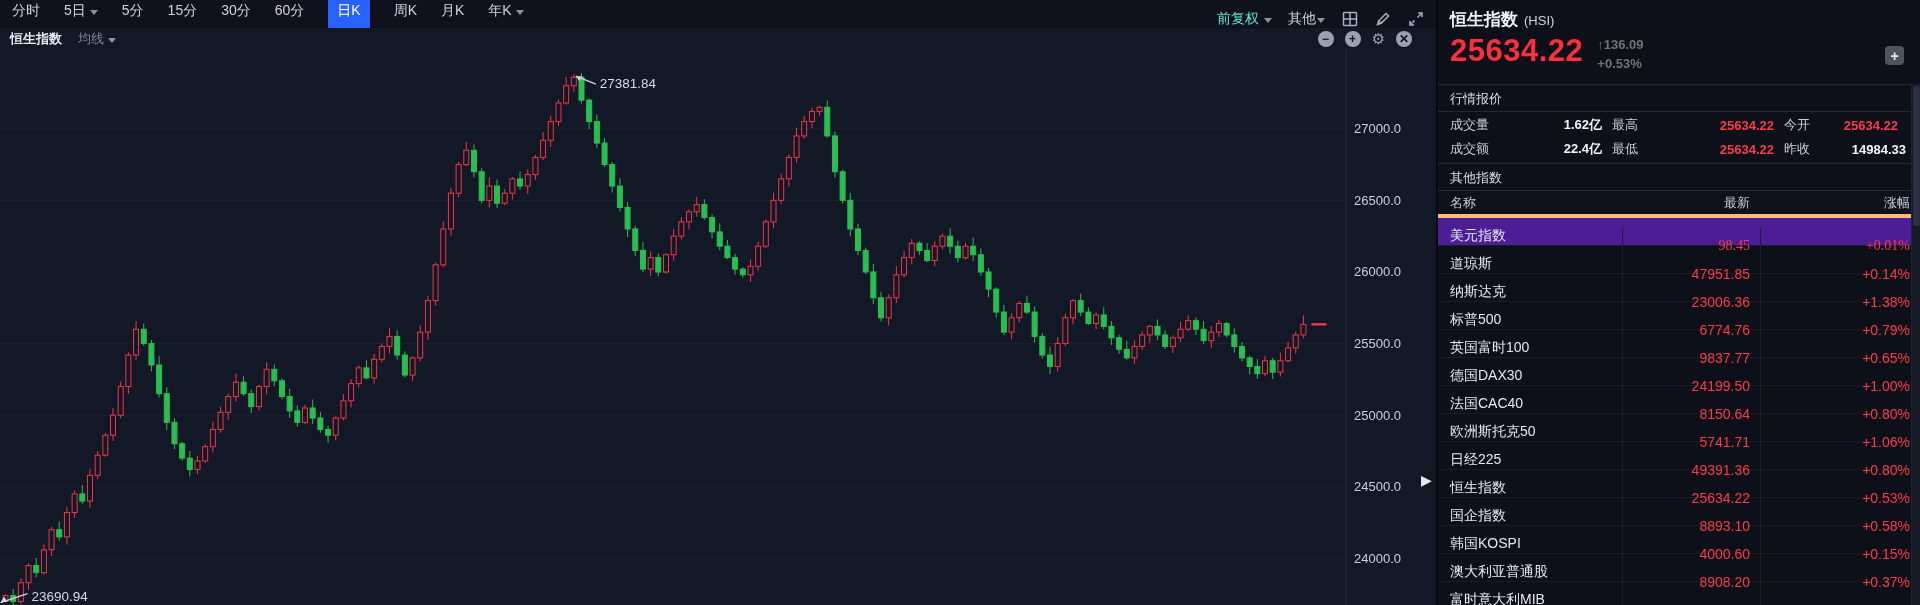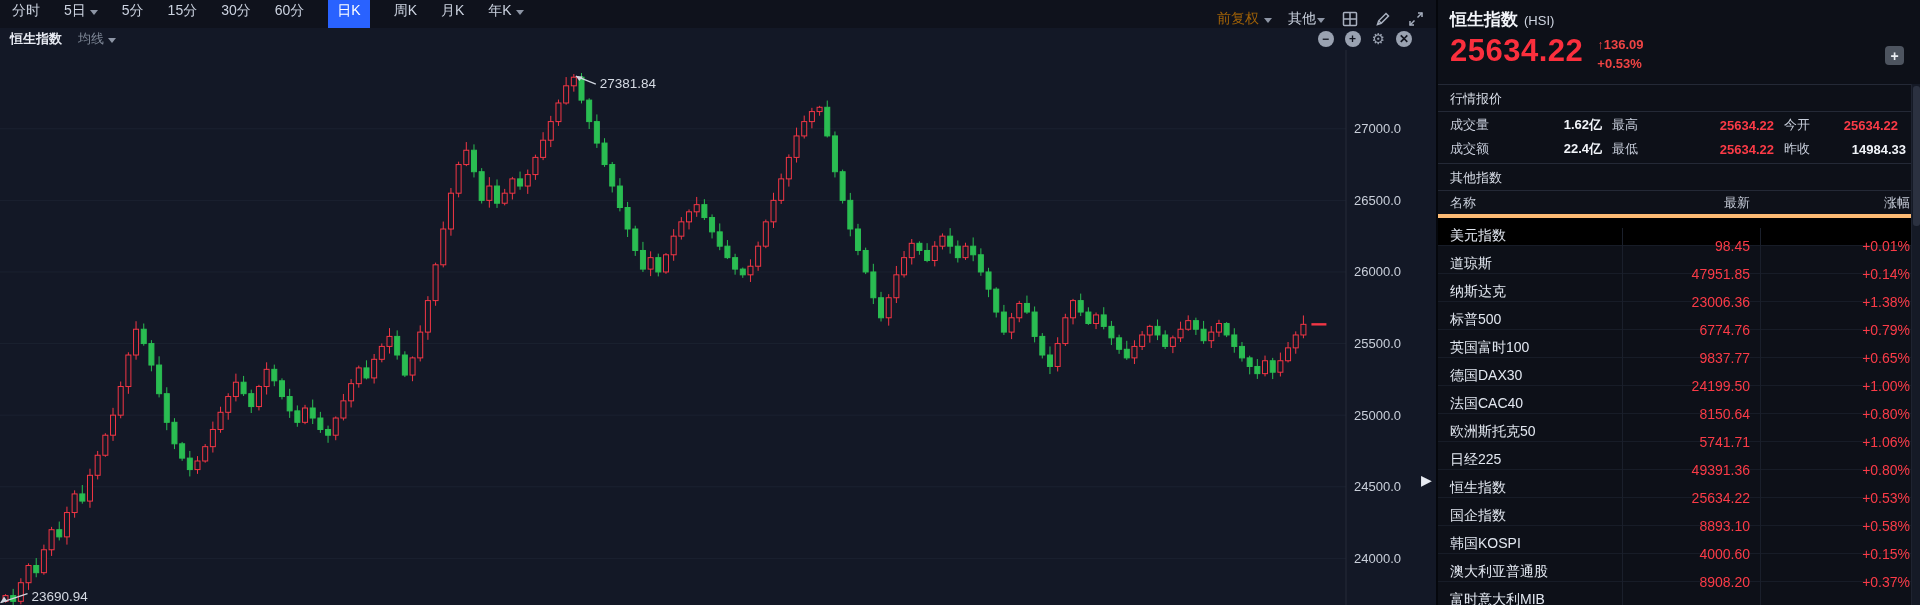--- a/index.html
+++ b/index.html
@@ -10,21 +10,21 @@
   
   .chart-panel { position:absolute; left:0; top:0; width:1436px; height:605px; background:#131826; }
   .toolbar { position:absolute; left:0; top:0; width:1436px; height:28px; background:#0f121c;
              display:flex; align-items:flex-end; padding:0 12px; font-size:14px; color:#ccd3e0; }
   .tb-left { display:flex; align-items:center; gap:24px; }
   .period-item { display:flex; align-items:center; gap:4px; cursor:pointer; white-space:nowrap; }
   .period-item.active { background:#2962ff; color:#fff; padding:8px 9px; border-radius:0; }
   .caret { width:0; height:0; border-left:4.5px solid transparent; border-right:4.5px solid transparent;
            border-top:5px solid #8d95a5; display:inline-block; margin-top:2px; }
   .tb-right { margin-left:auto; display:flex; align-items:center; gap:16px; }
-  .adjust { color:#a16207; display:flex; gap:5px; align-items:center; cursor:pointer; }
+  .adjust { color:#5eead4; display:flex; gap:5px; align-items:center; cursor:pointer; }
   .other { color:#ccd3e0; display:flex; gap:1px; align-items:center; cursor:pointer; }
   .tb-icon { width:17px; height:17px; display:inline-flex; align-items:center; justify-content:center; cursor:pointer; }
   .tb-icon svg { stroke:#a8b0bf; fill:none; stroke-width:1.5; }
 
   .subbar { position:absolute; left:0; top:28px; width:1436px; height:22px; display:flex; align-items:center;
             padding:0 10px; font-size:13px; background:#131826; }
   .sym { color:#e8ebf3; font-weight:bold; }
   .ma { color:#7f8897; margin-left:16px; display:flex; align-items:center; gap:4px; cursor:pointer; }
   .sub-icons { margin-left:auto; display:flex; align-items:center; gap:11px; padding-right:14px; }
   .circle-icon { width:16px; height:16px; border-radius:50%; background:#9aa2b1; color:#10131d; display:inline-flex;
@@ -35,41 +35,41 @@
   .panel-handle { position:absolute; left:1421px; top:472px; color:#e8ebf2; font-size:14px; z-index:5; cursor:pointer; }
 
   
   .right-panel { position:absolute; left:1436px; top:0; width:484px; height:605px; background:#0d1018;
                  border-left:2px solid #05070c; color:#e6eaf2; overflow:hidden; }
   .rp-head { position:relative; height:84px; padding:8px 12px 0 12px; }
   .rp-title { font-size:17px; font-weight:bold; color:#f2f4f9; }
   .rp-code { font-size:13px; color:#cfd5e1; font-weight:normal; margin-left:6px; }
   .rp-price-row { display:flex; align-items:flex-start; margin-top:4px; }
   .rp-price { font-size:31px; font-weight:bold; color:#fb2f3d; letter-spacing:0.5px; line-height:1.05; }
-  .rp-chg { margin-left:14px; font-size:13px; font-weight:bold; color:#ef4444; line-height:1.45; padding-top:1px; }
+  .rp-chg { margin-left:14px; font-size:13px; font-weight:bold; color:#737373; line-height:1.45; padding-top:1px; }
   .add-btn { position:absolute; right:16px; top:46px; width:19px; height:19px; background:#4d545f; color:#e9ecf1;
              border-radius:4px; display:flex; align-items:center; justify-content:center; font-size:14px;
              font-weight:bold; cursor:pointer; line-height:1; }
   .section-title { height:28px; line-height:28px; padding-left:12px; font-size:13px; color:#d9dee8;
                    border-top:1px solid #242936; border-bottom:1px solid #242936; }
   .quotes { padding:4px 12px 5px 12px; display:grid; grid-template-columns:62px 100px 54px 118px 52px auto;
             row-gap:6px; font-size:13px; align-items:center; }
   .q-label { color:#c8cedb; }
   .q-value { text-align:right; font-weight:bold; color:#f1f4f9; padding-right:10px; }
   .q-value.red { color:#fb3b47; }
   .q-value:last-child { padding-right:2px; }
 
   .idx-header { display:grid; grid-template-columns:184px 138px auto; height:27px; align-items:center;
                 font-size:13px; color:#c6ccd8; border-bottom:4px solid #fdba74; background:#0e1119; }
   .idx-header .h-name { padding-left:12px; }
   .idx-header .h-num { text-align:right; padding-right:10px; }
   .idx-table { position:relative; }
   .idx-row { display:grid; grid-template-columns:184px 138px auto; height:28px; align-items:center;
              font-size:14px; border-bottom:1px solid #171c27; cursor:pointer; }
-  .idx-row.hl { background:#000000; }
+  .idx-row.hl { background:#4c1d95;font-family:Liberation Serif, serif; }
   .idx-name { padding-left:12px; color:#e2e7f0; white-space:nowrap; overflow:hidden; }
   .idx-num { text-align:right; padding-right:10px; color:#fb3b47; border-left:1px solid #1a1f2b; height:100%;
              display:flex; align-items:center; justify-content:flex-end;margin-top:20px; }
   .scrollbar { position:absolute; right:0; top:84px; width:9px; height:521px; background:#151a26; border-left:1px solid #1e2330; }
   .scroll-thumb { width:7px; height:140px; margin:2px auto 0 auto; background:#2b3140; border-radius:3px; }
 </style>
 </head>
 <body>
 
 <div class="app">

